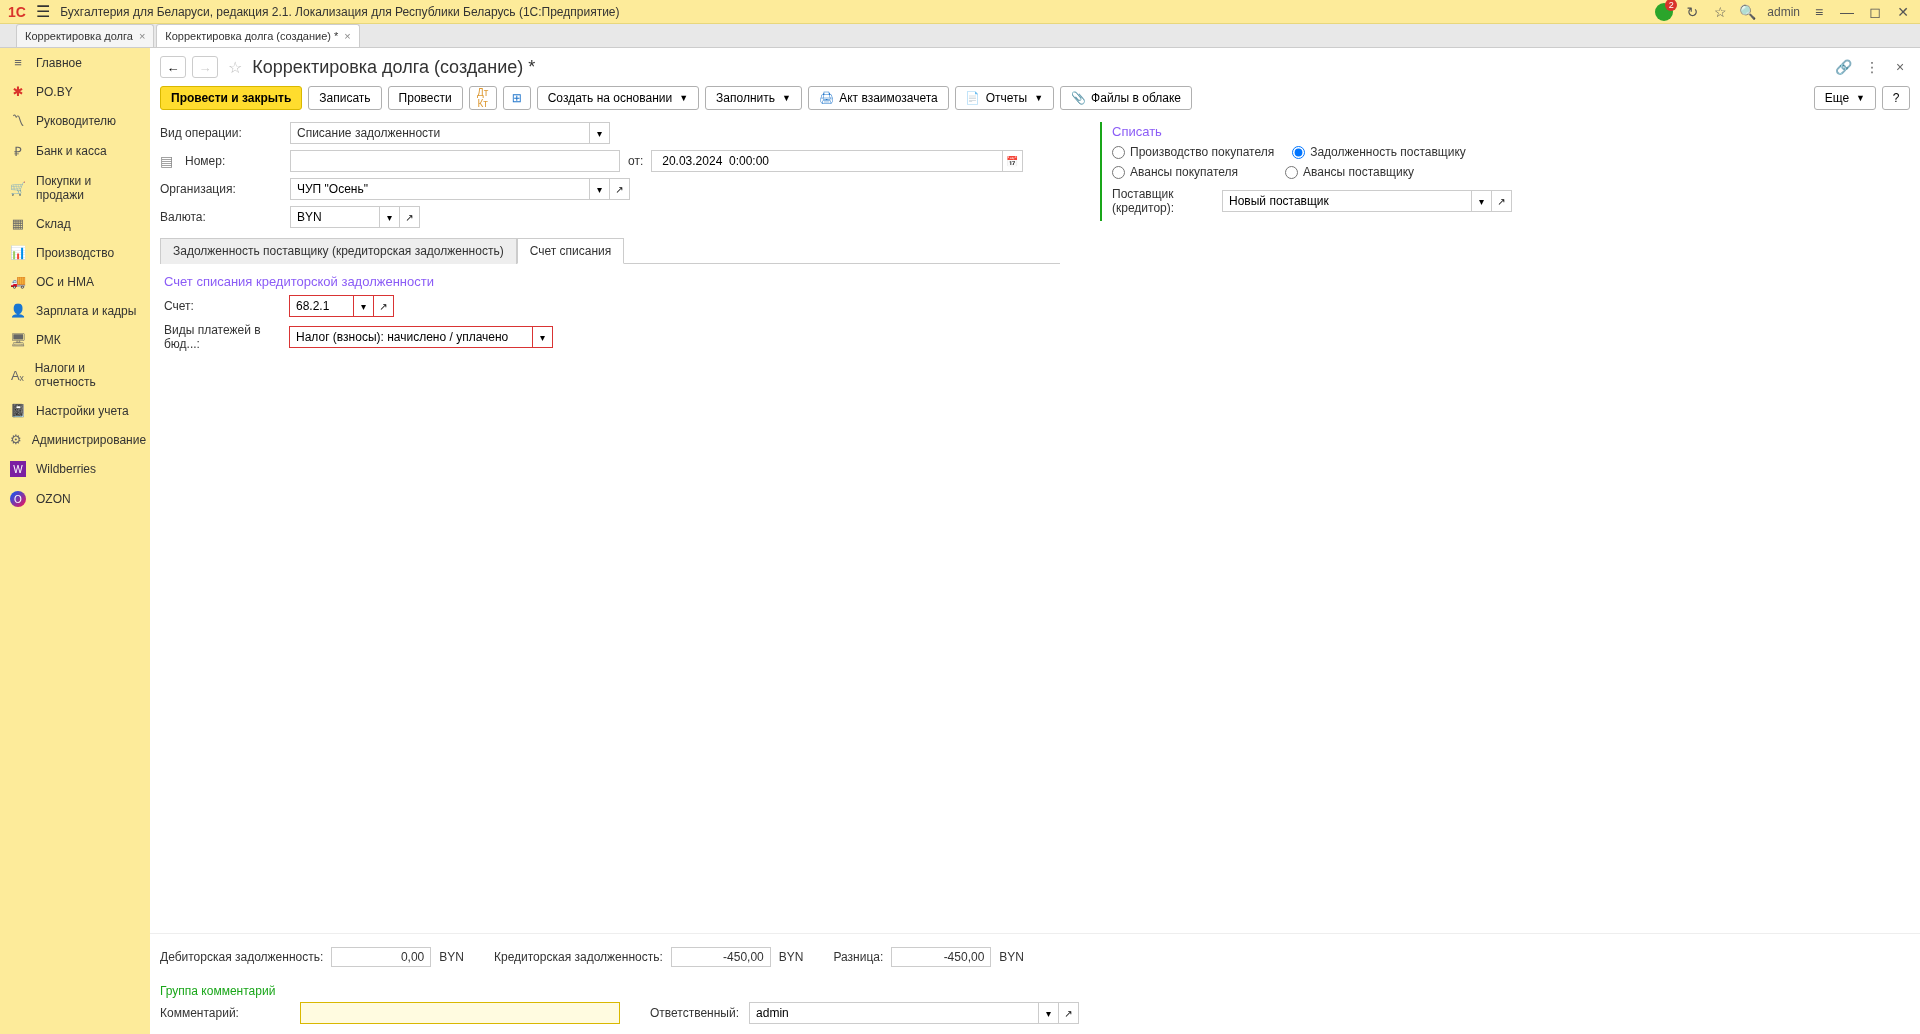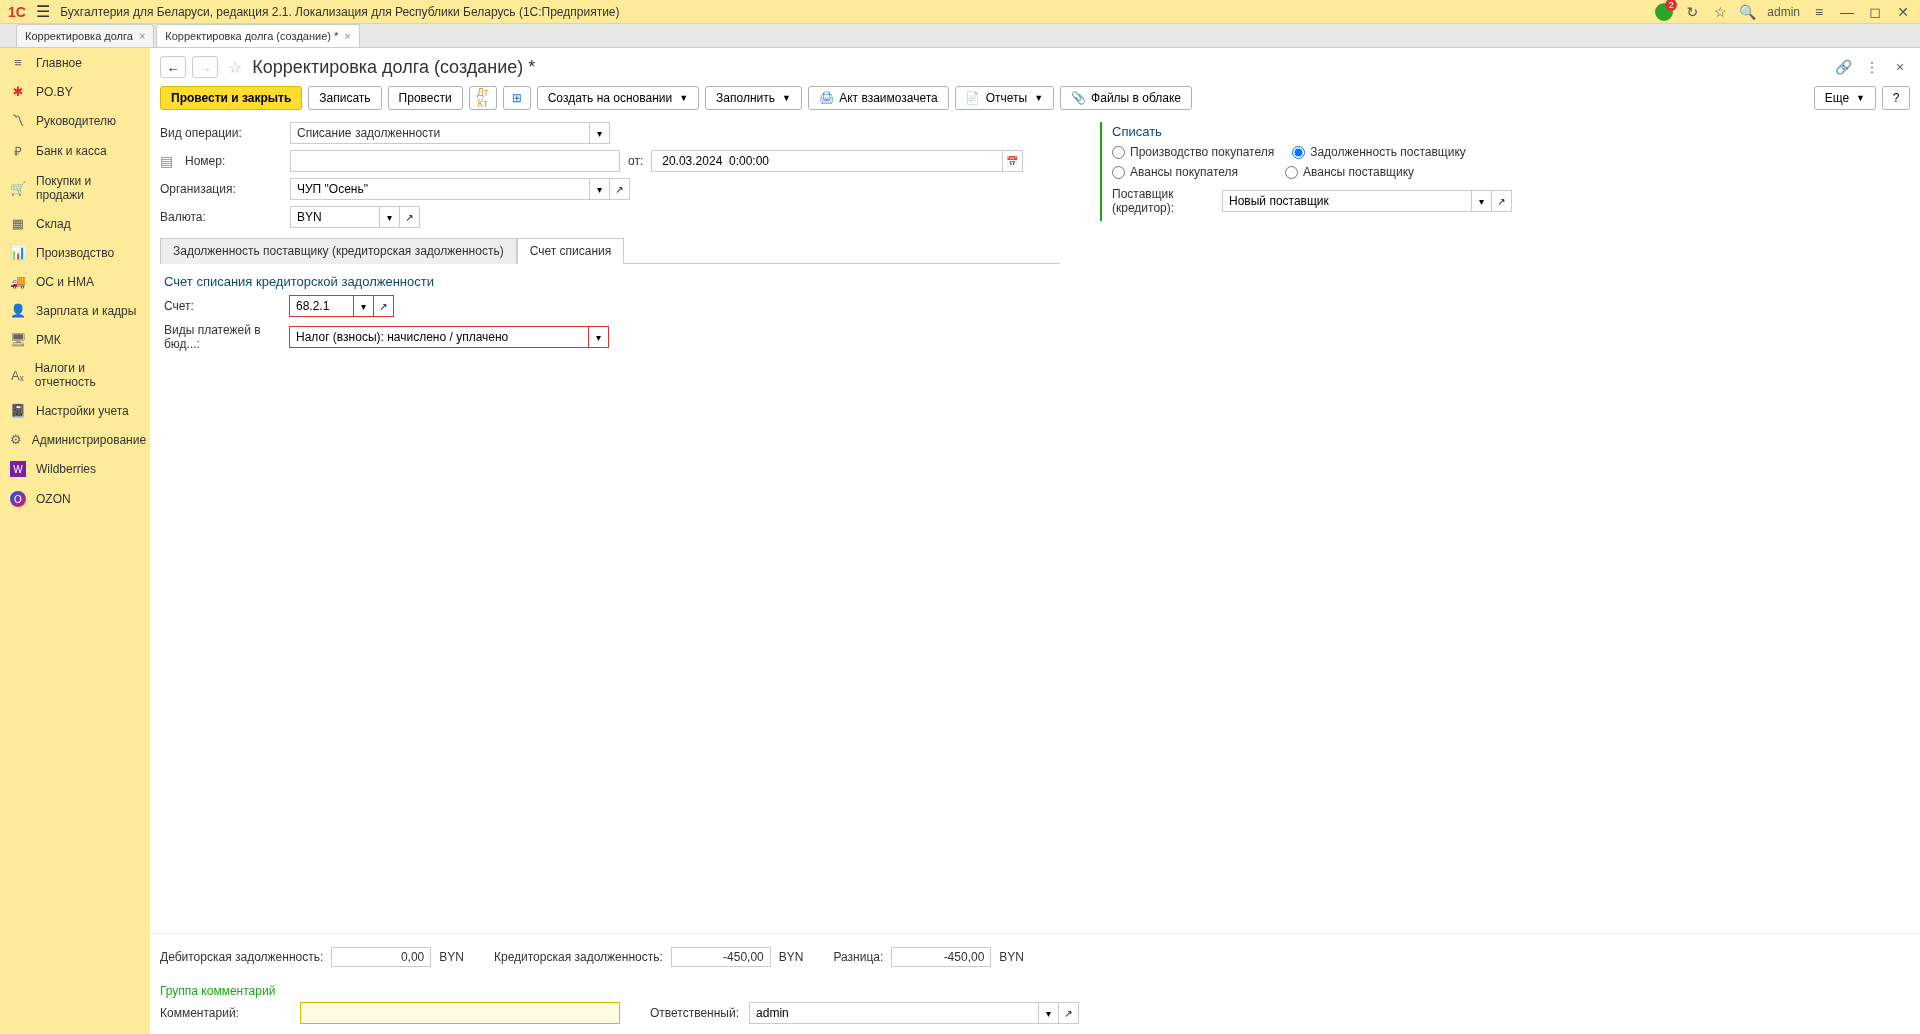--- a/index.html
+++ b/index.html
@@ -57,21 +57,21 @@
 .form-label { width: 130px; font-size: 12px; color: #333; }
 .input-group { display: flex; }
 .input-group input, .input-group .input-text { border: 1px solid #ccc; padding: 2px 6px; font-size: 12px; height: 22px; }
 .input-group .input-text { background: #fff; display: flex; align-items: center; }
 .input-group button { border: 1px solid #ccc; border-left: none; background: #fff; width: 20px; cursor: pointer; font-size: 10px; display: flex; align-items: center; justify-content: center; }
 .input-group.red input, .input-group.red .input-text, .input-group.red button { border-color: #d93434; }
 .form-cols { display: flex; gap: 40px; }
 .form-left { flex: 1; max-width: 900px; }
 .form-right { width: 440px; padding-top: 2px; }
 
-.section-title { color: #0c4a6e; font-size: 13px; margin-bottom: 6px; }
+.section-title { color: #8b5cf6; font-size: 13px; margin-bottom: 6px; }
 .radio-row { display: flex; align-items: center; margin-bottom: 6px; gap: 18px; }
 .radio-row label { display: flex; align-items: center; gap: 5px; font-size: 12px; }
 
 
 .doc-tabs { display: flex; margin-top: 10px; border-bottom: 1px solid #ccc; }
 .doc-tab { border: 1px solid #ccc; border-bottom: none; background: #eee; padding: 5px 12px; font-size: 12px; cursor: pointer; margin-bottom: -1px; }
 .doc-tab.active { background: #fff; border-bottom: 1px solid #fff; }
 
 .tab-content { padding: 10px 4px; }
 
@@ -286,21 +286,21 @@
               <span class="form-label" style="width:125px;">Счет:</span>
               <div class="input-group red">
                 <input type="text" style="width: 65px;" value="68.2.1">
                 <button>▾</button>
                 <button>↗</button>
               </div>
             </div>
             <div class="form-row">
               <span class="form-label" style="width:125px;">Виды платежей в бюд...:</span>
               <div class="input-group red">
-                <input type="text" style="width: 300px;" value="Налог (взносы): начислено / уплачено">
+                <input type="text" style="width: 244px;" value="Налог (взносы): начислено / уплачено">
                 <button>▾</button>
               </div>
             </div>
           </div>
         </div>
 
         <div class="form-right" style="border-left:2px solid #19a619; padding-left:10px; height:fit-content;">
           <div class="section-title">Списать</div>
           <div class="radio-row">
             <label>

